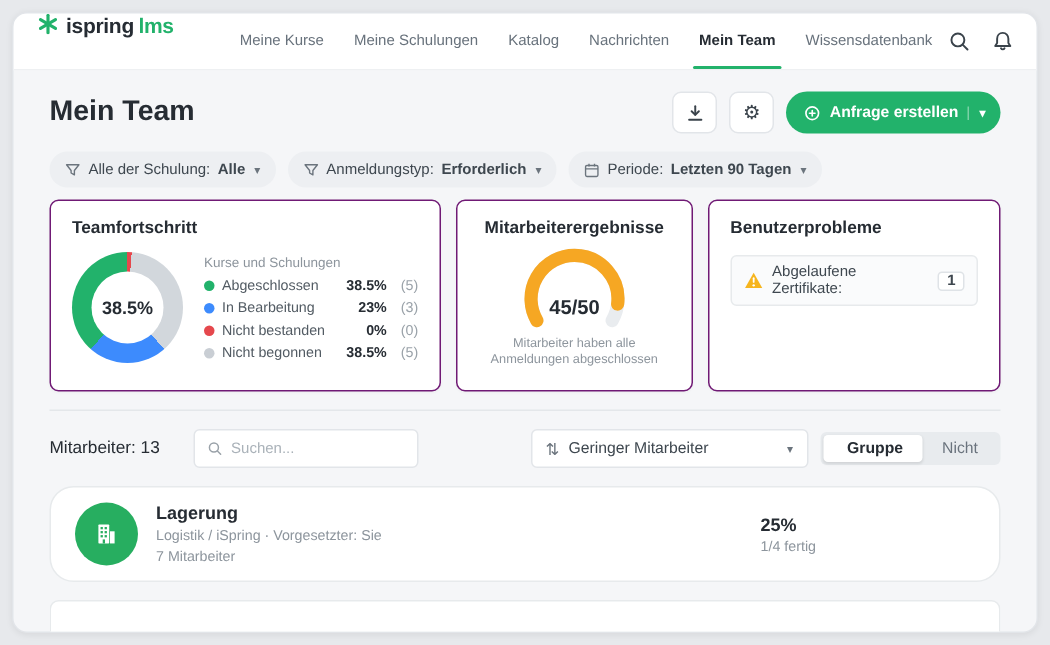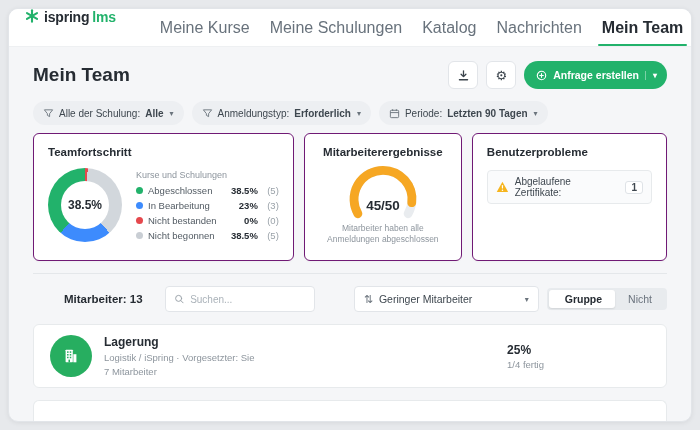--- a/index.html
+++ b/index.html
@@ -20,21 +20,21 @@
     height: 38px; background: #fff; border-bottom: 1px solid #eef0f2;
     display: flex; align-items: stretch; padding: 0 16px;
   }
   .logo { display: flex; gap: 5px; cursor: pointer; }
   .logo-text { font-size: 14px; font-weight: 700; letter-spacing: -.2px; }
   .logo-text .primary { color: #262c33; }
   .logo-text .secondary { color: #22b26b; margin-left: 3px; font-weight: 700; }
   .nav-items { display: flex; margin-left: 34px; }
   .nav-item {
     position: relative; display: flex; align-items: center;
-    padding: 0 10px; font-size: 16px; color: #68727c; cursor: pointer; white-space: nowrap;
+    padding: 0 10px; font-size: 10px; color: #68727c; cursor: pointer; white-space: nowrap;
   }
   .nav-item.active { color: #262c33; font-weight: 700; }
   .nav-item.active::after {
     content: ""; position: absolute; left: 6px; right: 6px; bottom: 0;
     height: 2px; background: #22b26b; border-radius: 1px;
   }
   .nav-right { margin-left: auto; display: flex; align-items: center; gap: 14px; }
   .nav-icon-btn { display: flex; align-items: center; cursor: pointer; }
   
   .content { padding: 0 24px; position: relative; height: 376px; }
@@ -99,21 +99,21 @@
     background: #fafbfc; border: 1px solid #e7eaec; border-radius: 4px;
     padding: 5px 8px; font-size: 10px; color: #3e474f; cursor: pointer;
   }
   .warn-count {
     background: #fff; border: 1px solid #dfe3e7; border-radius: 3px;
     padding: 0 5px; font-weight: 700; font-size: 10px;
   }
   
   .divider { margin-top: 12px; border-top: 1px solid #e4e7ea; }
   .toolbar { margin-top: 12px; display: flex; align-items: center; }
-  .emp-label { font-size: 11.5px; font-weight: 700; margin-left: 31px; }
+  .emp-label { font-size: 11.5px; font-weight: 400; }
   .search-box {
     margin-left: 22px; width: 150px; height: 26px; background: #fff;
     border: 1px solid #e2e5e9; border-radius: 4px;
     display: flex; align-items: center; gap: 6px; padding: 0 8px;
   }
   .search-box input {
     border: none; outline: none; width: 100%; font-size: 10px;
     font-family: "Liberation Sans", sans-serif; color: #3e474f; background: transparent;
   }
   .search-box input::placeholder { color: #aab2b9; }
@@ -126,21 +126,21 @@
   .sort-box .sort-value { flex: 1; }
   .sort-box .chev { font-size: 8px; color: #6b747d; }
   .segmented {
     margin-left: 8px; background: #e8ebee; border-radius: 4px; padding: 2px;
     display: flex; font-size: 10.5px;
   }
   .seg-btn { padding: 3px 13px; color: #6a737d; cursor: pointer; border-radius: 3px; }
   .seg-btn.active { background: #fff; color: #262c33; font-weight: 700; box-shadow: 0 1px 2px rgba(0,0,0,.10); padding-left: 16px; }
   
   .group-row {
-    margin-top: 12px; background: #fff; border: 1px solid #e7eaec; border-radius: 6px;
+    margin-top: 12px; background: #fff; border: 1px solid #e7eaec; border-radius: 16px;
     padding: 10px 16px; display: flex; align-items: center; gap: 12px; height: 64px; cursor: pointer;
   }
   .group-avatar {
     width: 42px; height: 42px; border-radius: 50%; background: #27ae60; flex: none;
     display: flex; align-items: center; justify-content: center;
   }
   .group-name { font-size: 12px; font-weight: 700; }
   .group-meta { font-size: 9.5px; color: #8d959d; margin-top: 3px; }
   .group-progress { margin-left: auto; margin-right: 106px; }
   .gp-value { font-size: 12px; font-weight: 700; }

